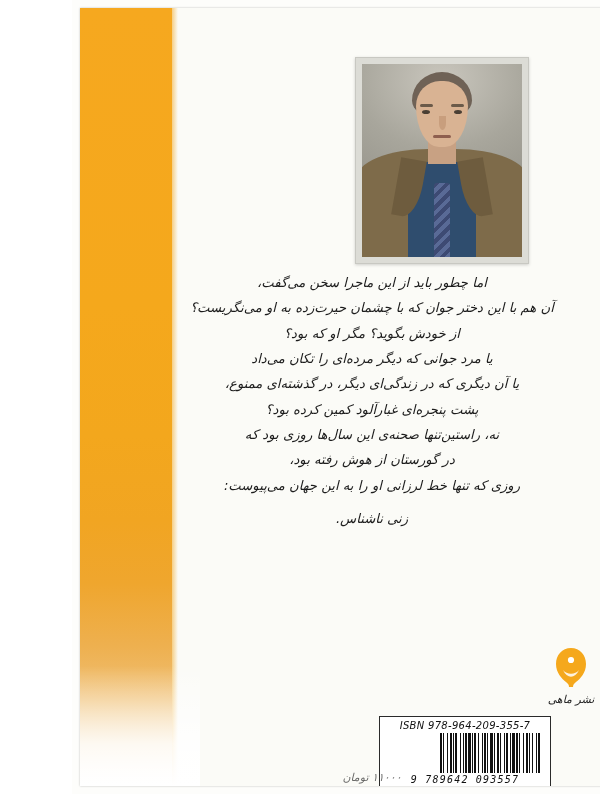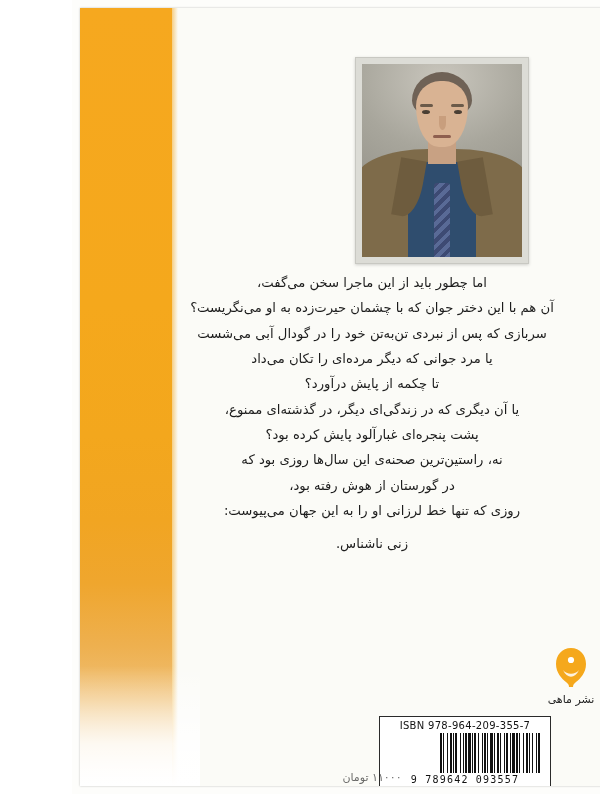--- a/index.html
+++ b/index.html
@@ -9,20 +9,21 @@
   }
   body {
     font-family: "DejaVu Sans", sans-serif;
   }
   .page {
     position: relative;
     width: 528px;
     height: 794px;
     background: #4d7c0f;
     overflow: hidden;
+    font-style: italic;
   }
 
   
   .scan-bg {
     position: absolute;
     inset: 0;
     background: #fdfdfb;
   }
 
   
@@ -334,26 +335,25 @@
         <div class="ph-eye-l"></div>
         <div class="ph-eye-r"></div>
         <div class="ph-nose"></div>
         <div class="ph-mouth"></div>
       </div>
     </div>
 
     <div class="blurb" id="blurb">
         <p>اما چطور باید از این ماجرا سخن می‌گفت،</p>
         <p>آن هم با این دختر جوان که با چشمان حیرت‌زده به او می‌نگریست؟</p>
-        <p>سربازی که پس از نبردی تن‌به‌تن خود را در گودال آبی می‌شست</p>
+        <p>از خودش بگوید؟ مگر او که بود؟</p>
         <p>یا مرد جوانی که دیگر مرده‌ای را تکان می‌داد</p>
-        <p>تا چکمه از پایش درآورد؟</p>
         <p>یا آن دیگری که در زندگی‌ای دیگر، در گذشته‌ای ممنوع،</p>
-        <p>پشت پنجره‌ای غبارآلود پایش کرده بود؟</p>
-        <p>نه، راستین‌ترین صحنه‌ی این سال‌ها روزی بود که</p>
+        <p>پشت پنجره‌ای غبارآلود کمین کرده بود؟</p>
+        <p>نه، راستین‌تنها صحنه‌ی این سال‌ها روزی بود که</p>
         <p>در گورستان از هوش رفته بود،</p>
         <p>روزی که تنها خط لرزانی او را به این جهان می‌پیوست:</p>
         <p class="last">زنی ناشناس.</p>
       </div>
 
     <div class="publisher">
       <div class="pub-mark">
         <svg viewBox="0 0 44 44" width="44" height="44" aria-hidden="true">
           <path d="M22 2 C13 2 7 9 7 18 C7 27 13 33 17 36 C19 37.5 20 39 20 41 L24 41 C24 39 25 37.5 27 36 C31 33 37 27 37 18 C37 9 31 2 22 2 Z" fill="#f5a81c"></path>
           <circle cx="22" cy="14" r="3.1" fill="#ffffff"></circle>

